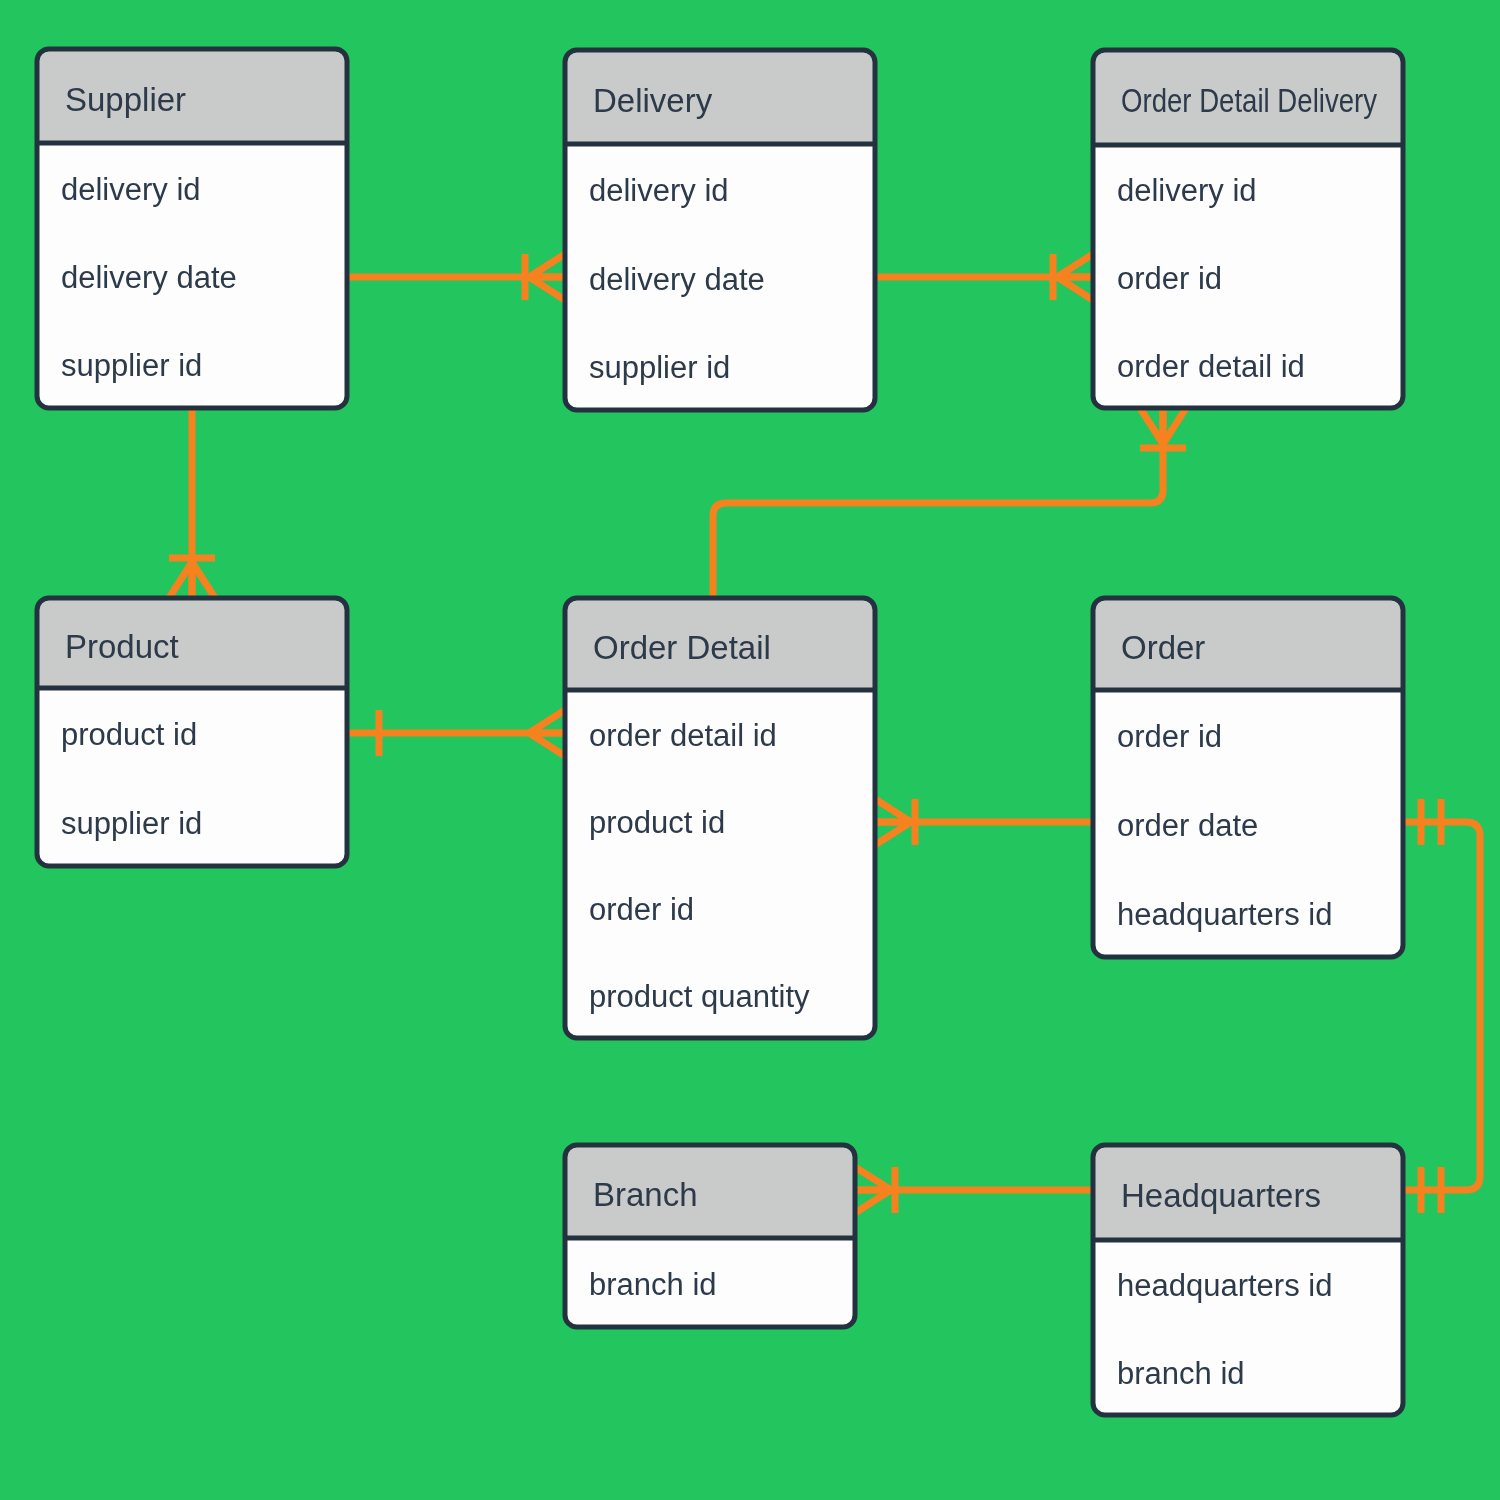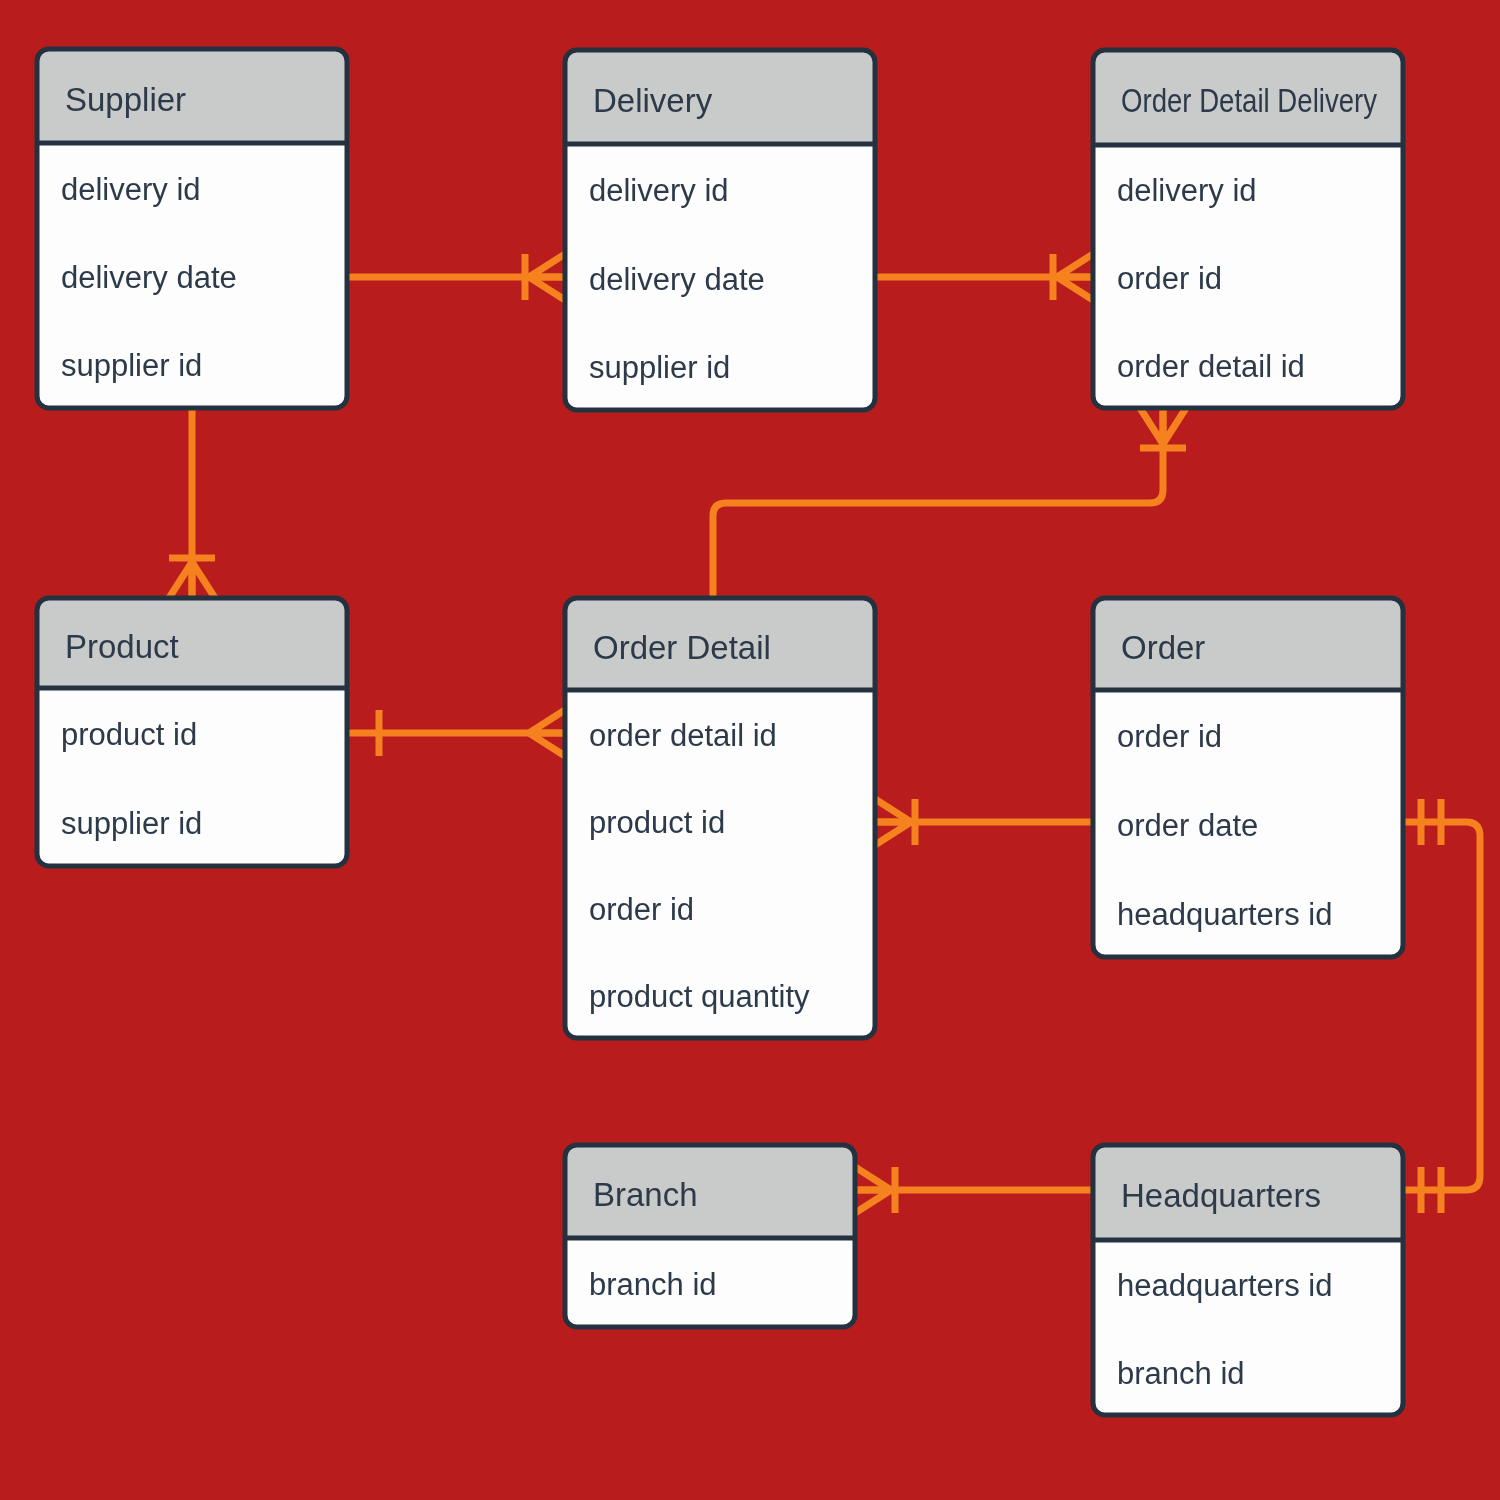--- a/index.html
+++ b/index.html
@@ -4,21 +4,21 @@
 <style>
   html, body {
     margin: 0;
     padding: 0;
     background: #ffffff;
   }
   .canvas-wrap {
     width: 1500px;
     height: 1500px;
     position: relative;
-    background: #b91c1c;
+    background: #22c55e;
   }
   svg text {
     font-family: "Liberation Sans", "DejaVu Sans", sans-serif;
     user-select: none;
   }
   .entity-title { font-size: 33px; }
   .entity-attr  { font-size: 31px; }
 </style>
 </head>
 <body>

